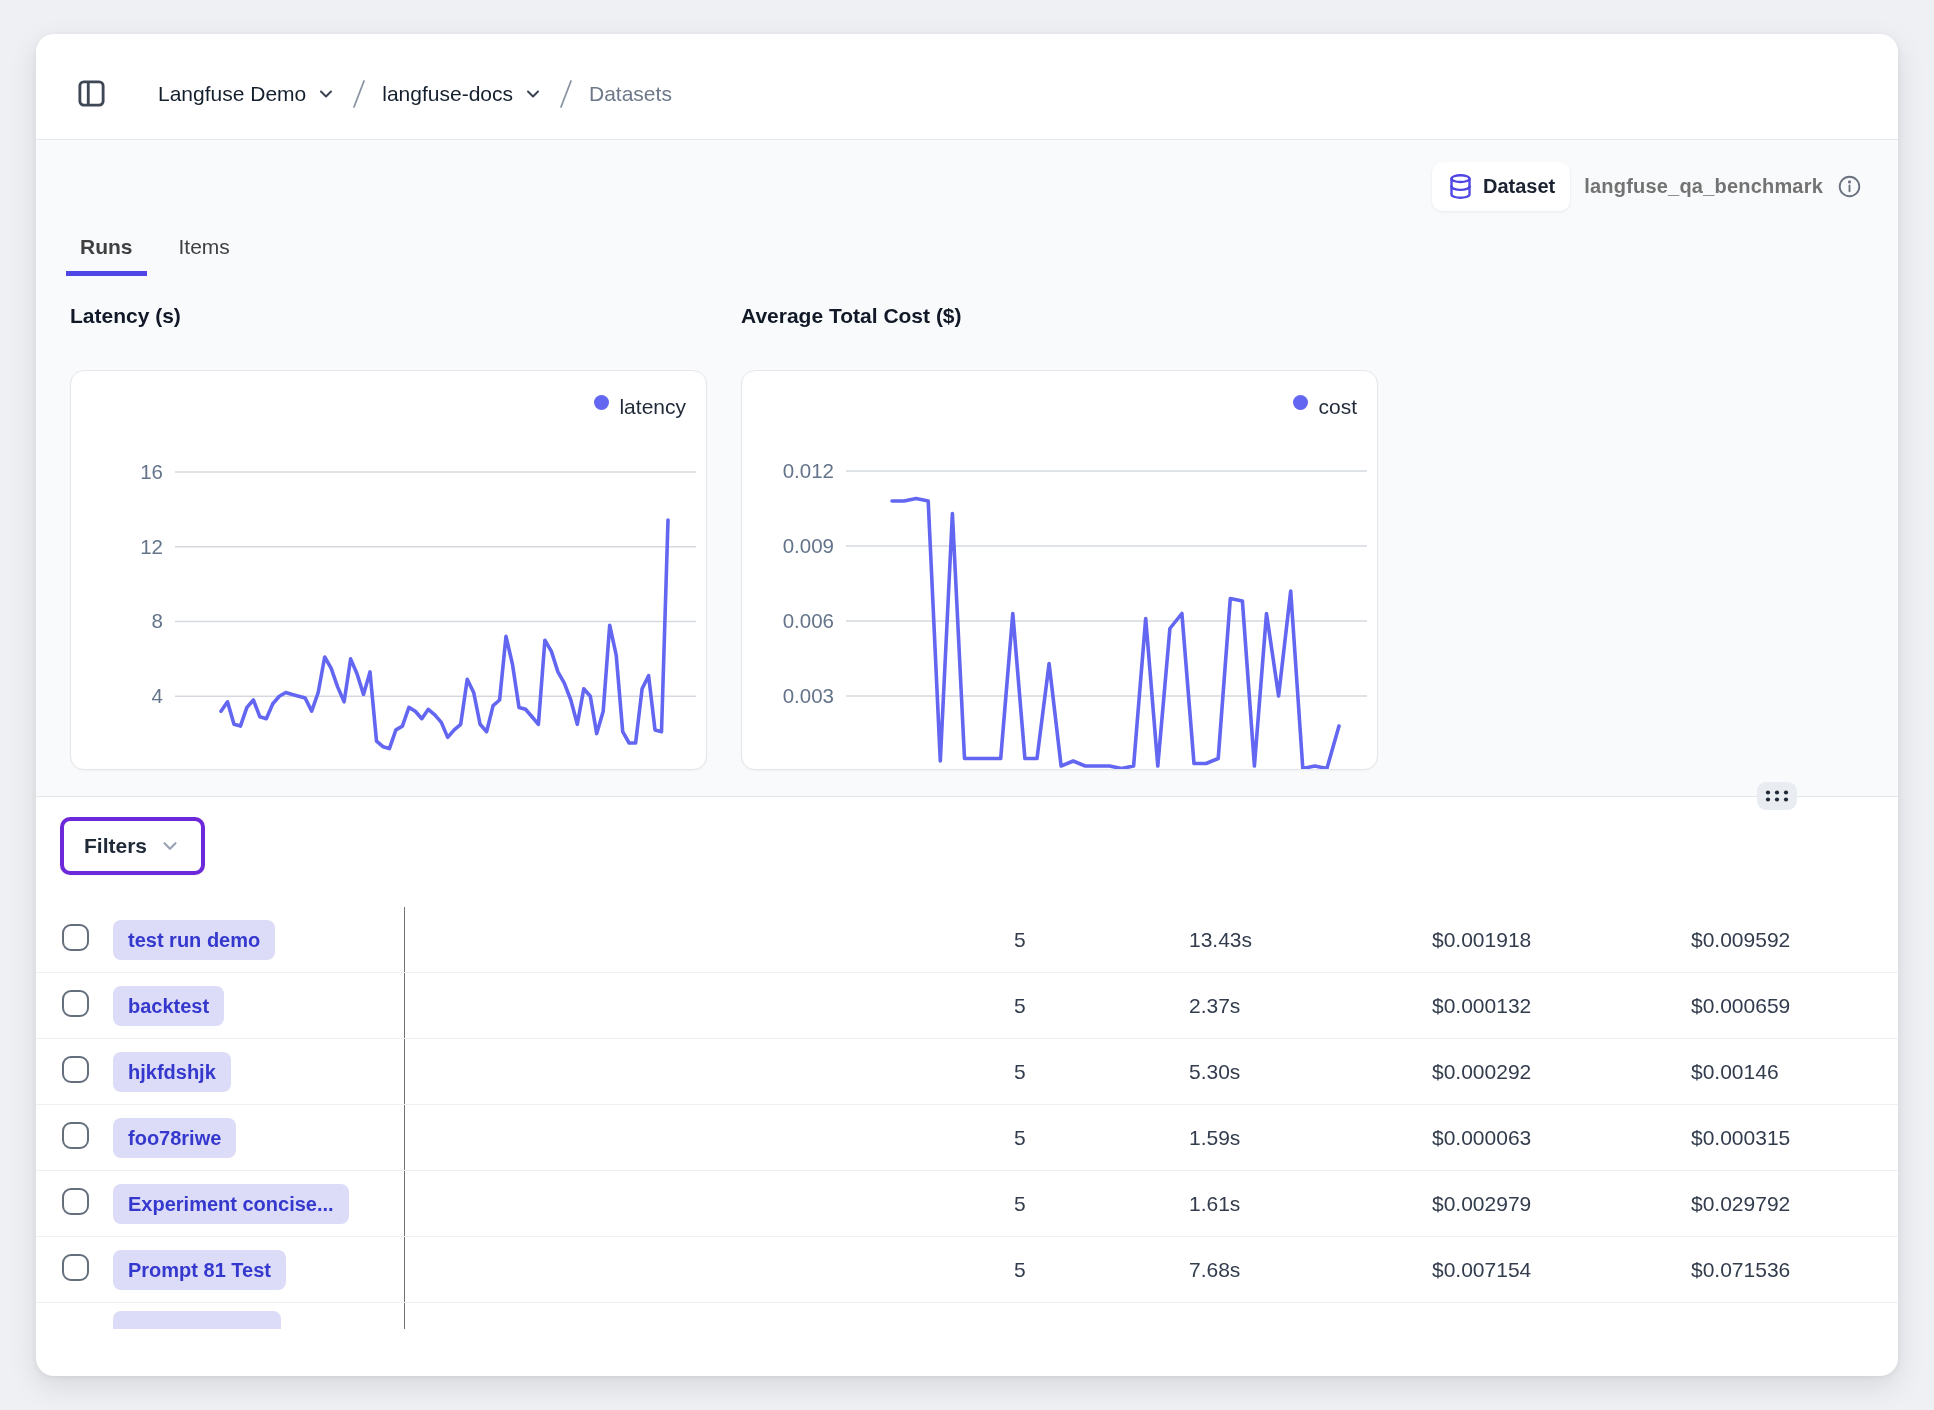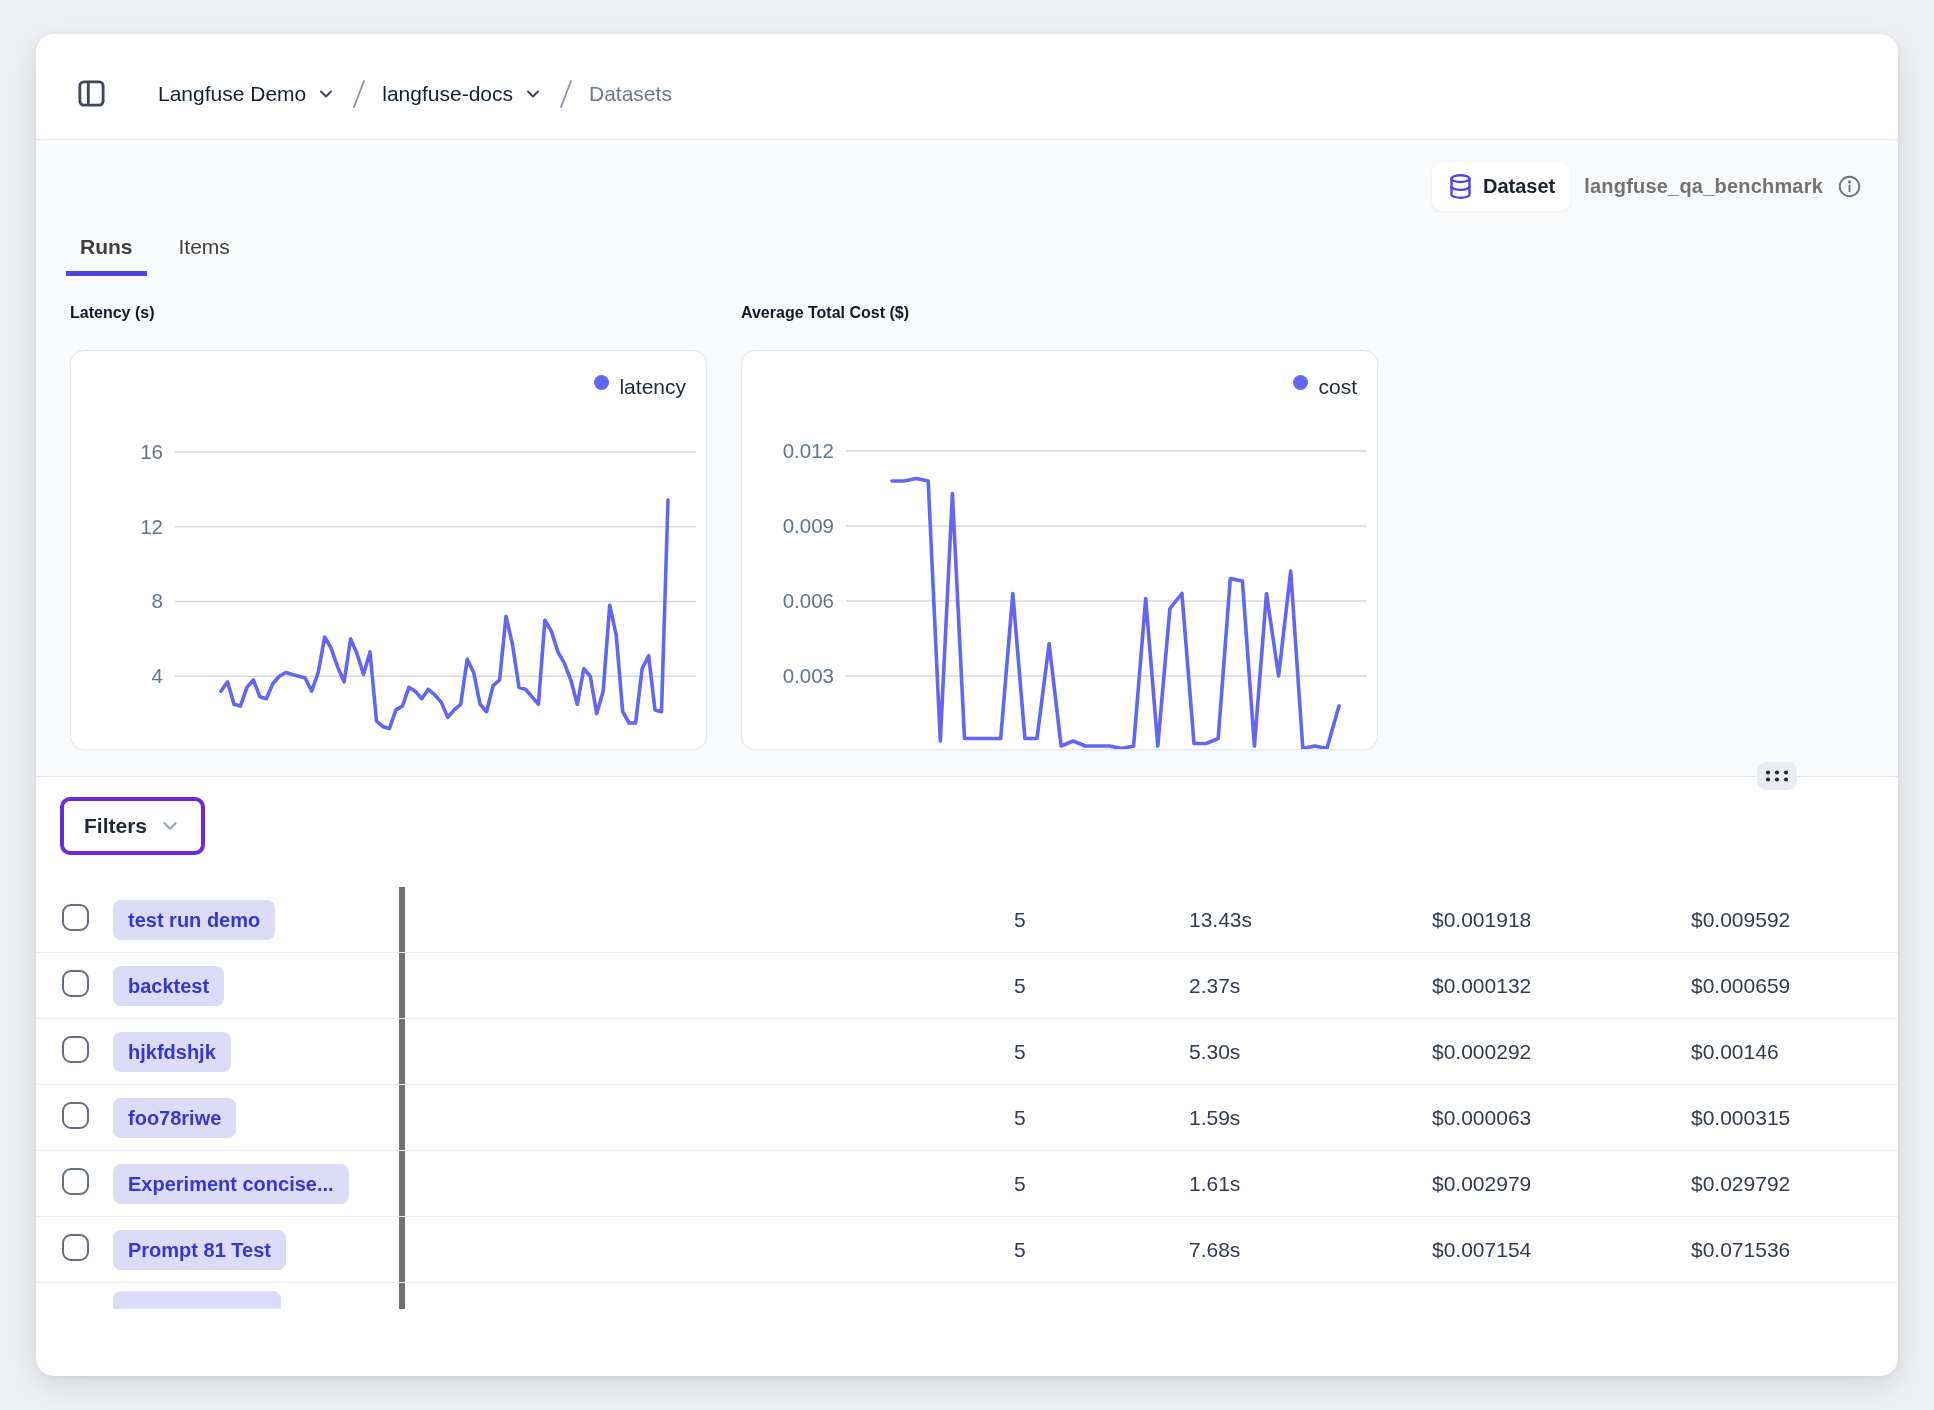--- a/index.html
+++ b/index.html
@@ -34,21 +34,21 @@
   }
   .dataset-pill-label { font-size:20px; font-weight:700; color:#1b2330; }
   .page-title { font-size:20px; font-weight:700; color:#737373; letter-spacing:.2px; }
   .tabs-row { display:flex; padding:0 30px; margin-top:24px; gap:18px; }
   .tab { font-size:21px; padding:0 14px 12px 14px; color:#404040; cursor:pointer; }
   .tab.active { font-weight:600; border-bottom:5px solid #4f46e5; }
   .tab.inactive { font-weight:500; border-bottom:5px solid transparent; }
   
   .charts-section { display:flex; gap:34px; padding:28px 34px 0 34px; }
   .chart-group { display:flex; flex-direction:column; }
-  .chart-title { font-size:16px; font-weight:600; color:#111827; margin-bottom:28px; }
+  .chart-title { font-size:21px; font-weight:600; color:#111827; margin-bottom:42px; }
   .chart-card {
     position:relative; width:637px; height:400px; background:#fff;
     border:1px solid #e5e7eb; border-radius:14px; box-shadow:0 1px 2px rgba(16,24,40,.04);
     overflow:hidden;
   }
   .chart-card svg { position:absolute; inset:0; }
   .legend { position:absolute; top:24px; right:20px; display:flex; align-items:flex-start; gap:10px; }
   .legend-dot { width:15px; height:15px; border-radius:50%; background:#6366f1; }
   .legend-label { font-size:21px; color:#1f2937; }
   
@@ -70,21 +70,21 @@
   .table { width:100%; }
   .trow, .thead {
     display:grid;
     grid-template-columns:77px 292px 609px 175px 243px 259px 1fr;
     align-items:center; height:66px;
   }
   .thead { border-top:1px solid #e5e7eb; border-bottom:1px solid #e5e7eb; }
   .trow { border-bottom:1px solid #edf0f4; }
   .cell { padding-right:10px; }
   .c-check { padding-left:26px; }
-  .c-name { height:100%; display:flex; align-items:center; border-right:6px solid #737373; }
+  .c-name { height:100%; display:flex; align-items:center; border-right:1px solid #737373; }
   .c-desc { padding-left:8px; }
   .th { font-size:21px; font-weight:500; color:#66738a; white-space:nowrap; }
   .thead .c-name { border-right:1px solid #e5e7eb; }
   .val { font-size:21px; color:#323c4d; white-space:nowrap; }
   .checkbox {
     display:inline-block; width:27px; height:27px; border:2px solid #646e7c;
     border-radius:9px; background:#fff; cursor:pointer;
   }
   .badge {
     display:inline-block; background:#dcdcf8; color:#3538cd; font-size:20px; font-weight:700;

